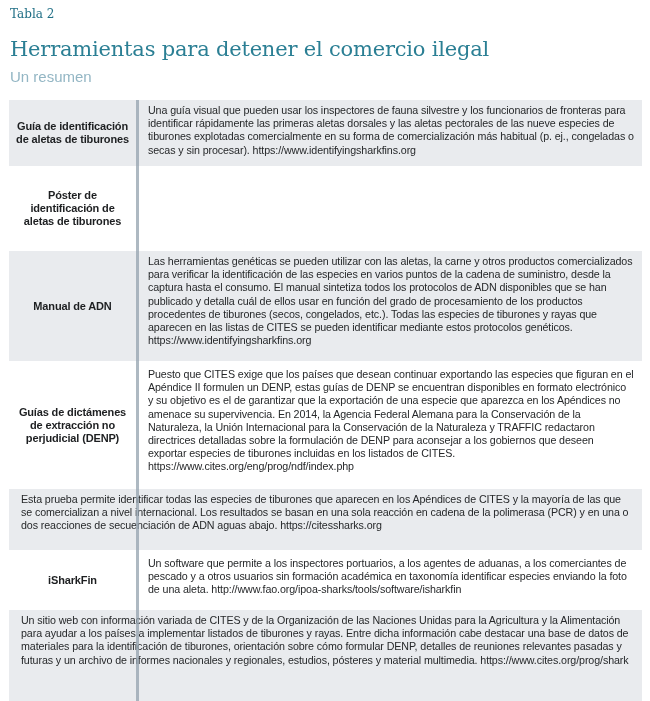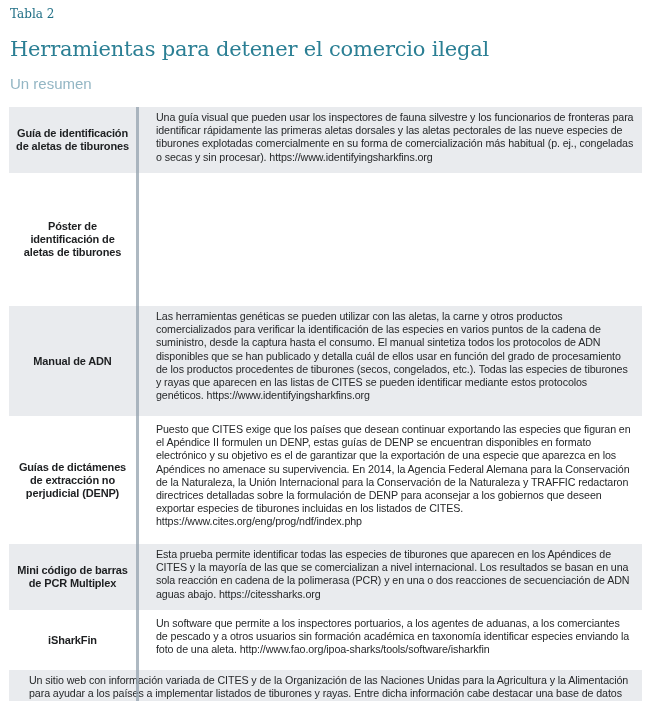--- a/index.html
+++ b/index.html
@@ -24,21 +24,21 @@
     font-family:"DejaVu Serif","Liberation Serif",serif;
     font-size:12px;line-height:15px;color:var(--tabla-teal);
   }
   .page-title{
     font-family:"DejaVu Serif","Liberation Serif",serif;
     font-size:21px;line-height:26px;font-weight:500;
     color:var(--accent-teal);margin-top:14px;letter-spacing:-0.2px;
   }
   .page-subtitle{
     font-size:15px;line-height:18px;color:var(--subtitle-teal);
-    margin-top:13px;font-weight:400;
+    margin-top:6px;font-weight:400;
   }
   .tools-table{
     position:relative;
     margin:14px 8px 0 9px;
   }
   .col-divider{
     position:absolute;left:127px;top:0;bottom:0;width:3px;
     background:var(--divider);opacity:.75;z-index:2;
   }
   .rows{position:relative;z-index:1;}
@@ -50,26 +50,26 @@
     width:127px;flex:0 0 127px;
     display:flex;align-items:center;justify-content:center;
     text-align:center;
     font-weight:bold;font-size:11px;line-height:13px;
     padding:20px 7px;color:#1d1f21;
     letter-spacing:-0.15px;
   }
   .cell-desc{
     flex:1;
     font-size:10.7px;line-height:13.2px;
-    padding:4px 8px 4px 20px;
+    padding:4px 8px 4px 12px;
     letter-spacing:-0.1px;
     word-break:break-word;
   }
   .row:nth-child(1){min-height:58px;}
-  .row:nth-child(2){min-height:54px;flex-direction:column;}
+  .row:nth-child(2){min-height:54px;}
   .row:nth-child(3){min-height:110px;}
   .row:nth-child(4){min-height:122px;}
   .row:nth-child(5){min-height:61px;}
   .row:nth-child(6){min-height:54px;}
   .row:nth-child(7){min-height:99px;}
   .footer{
     margin:15px 10px 0 10px;
     font-size:10px;color:var(--footer-gray);font-family:Liberation Serif, serif;
   }
 </style>
@@ -93,21 +93,20 @@
     </div>
     <div class="row">
       <div class="cell-tool">Manual de ADN</div>
       <div class="cell-desc">Las herramientas genéticas se pueden utilizar con las aletas, la carne y otros productos comercializados para verificar la identificación de las especies en varios puntos de la cadena de suministro, desde la captura hasta el consumo. El manual sintetiza todos los protocolos de ADN disponibles que se han publicado y detalla cuál de ellos usar en función del grado de procesamiento de los productos procedentes de tiburones (secos, congelados, etc.). Todas las especies de tiburones y rayas que aparecen en las listas de CITES se pueden identificar mediante estos protocolos genéticos. https://www.identifyingsharkfins.org</div>
     </div>
     <div class="row">
       <div class="cell-tool">Guías de dictámenes de extracción no perjudicial (DENP)</div>
       <div class="cell-desc">Puesto que CITES exige que los países que desean continuar exportando las especies que figuran en el Apéndice II formulen un DENP, estas guías de DENP se encuentran disponibles en formato electrónico y su objetivo es el de garantizar que la exportación de una especie que aparezca en los Apéndices no amenace su supervivencia. En 2014, la Agencia Federal Alemana para la Conservación de la Naturaleza, la Unión Internacional para la Conservación de la Naturaleza y TRAFFIC redactaron directrices detalladas sobre la formulación de DENP para aconsejar a los gobiernos que deseen exportar especies de tiburones incluidas en los listados de CITES. https://www.cites.org/eng/prog/ndf/index.php</div>
     </div>
     <div class="row">
-      <div class="cell-tool">Mini código de barras de PCR Multiplex</div>
       <div class="cell-desc">Esta prueba permite identificar todas las especies de tiburones que aparecen en los Apéndices de CITES y la mayoría de las que se comercializan a nivel internacional. Los resultados se basan en una sola reacción en cadena de la polimerasa (PCR) y en una o dos reacciones de secuenciación de ADN aguas abajo. https://citessharks.org</div>
     </div>
     <div class="row">
       <div class="cell-tool">iSharkFin</div>
       <div class="cell-desc">Un software que permite a los inspectores portuarios, a los agentes de aduanas, a los comerciantes de pescado y a otros usuarios sin formación académica en taxonomía identificar especies enviando la foto de una aleta. http://www.fao.org/ipoa-sharks/tools/software/isharkfin</div>
     </div>
     <div class="row">
       <div class="cell-desc">Un sitio web con información variada de CITES y de la Organización de las Naciones Unidas para la Agricultura y la Alimentación para ayudar a los países a implementar listados de tiburones y rayas. Entre dicha información cabe destacar una base de datos de materiales para la identificación de tiburones, orientación sobre cómo formular DENP, detalles de reuniones relevantes pasadas y futuras y un archivo de informes nacionales y regionales, estudios, pósteres y material multimedia. https://www.cites.org/prog/shark</div>
     </div>
   </div>

